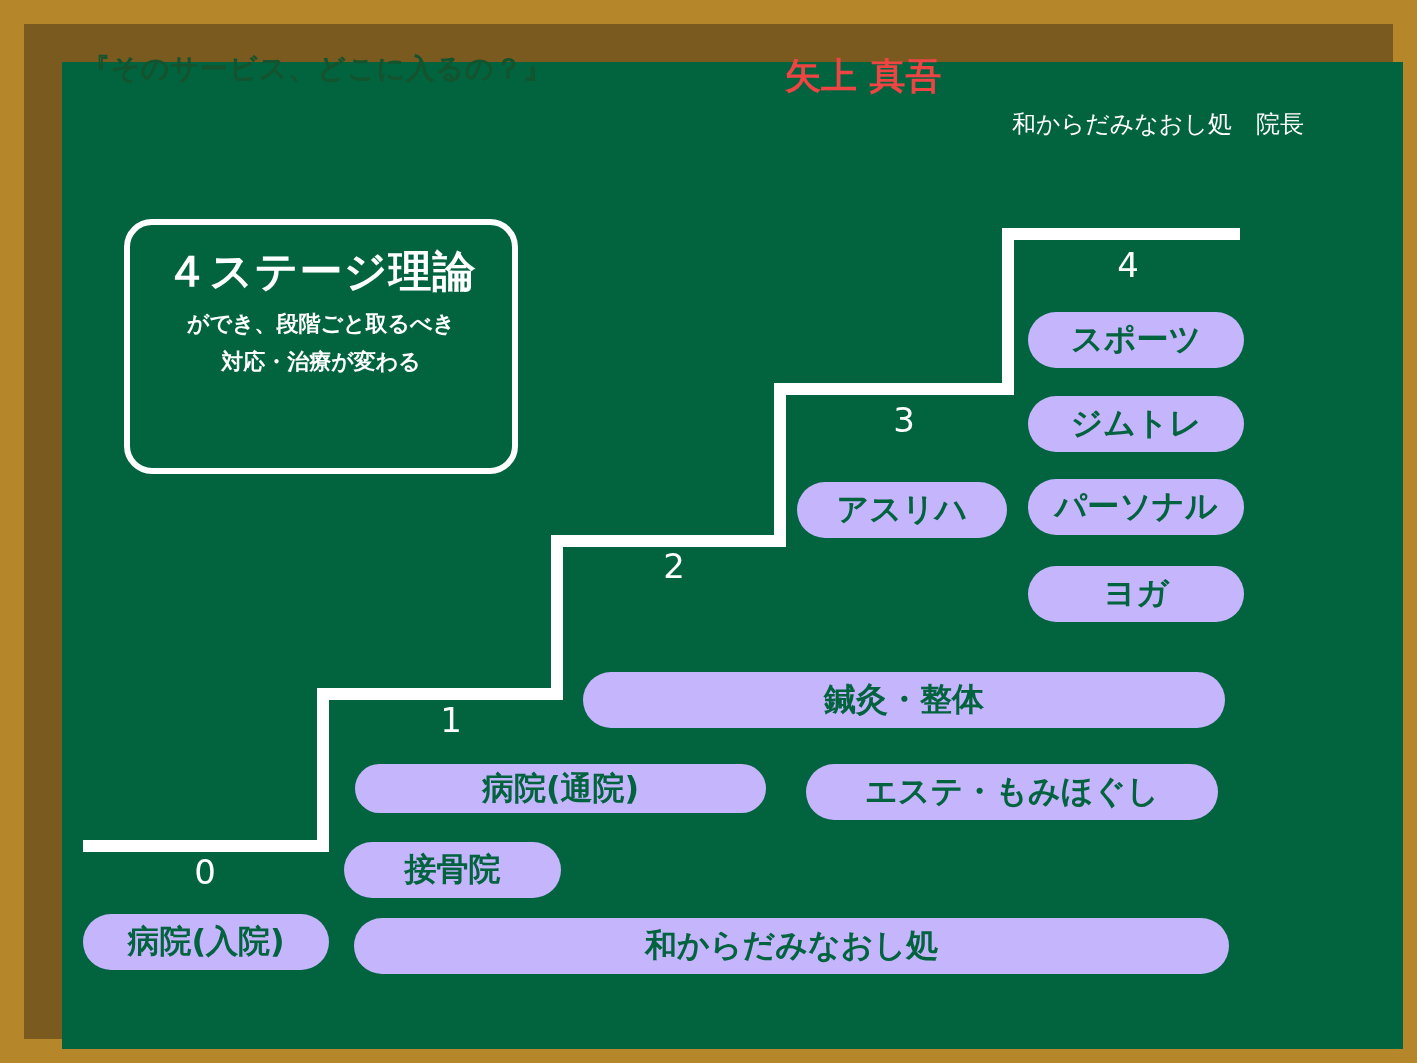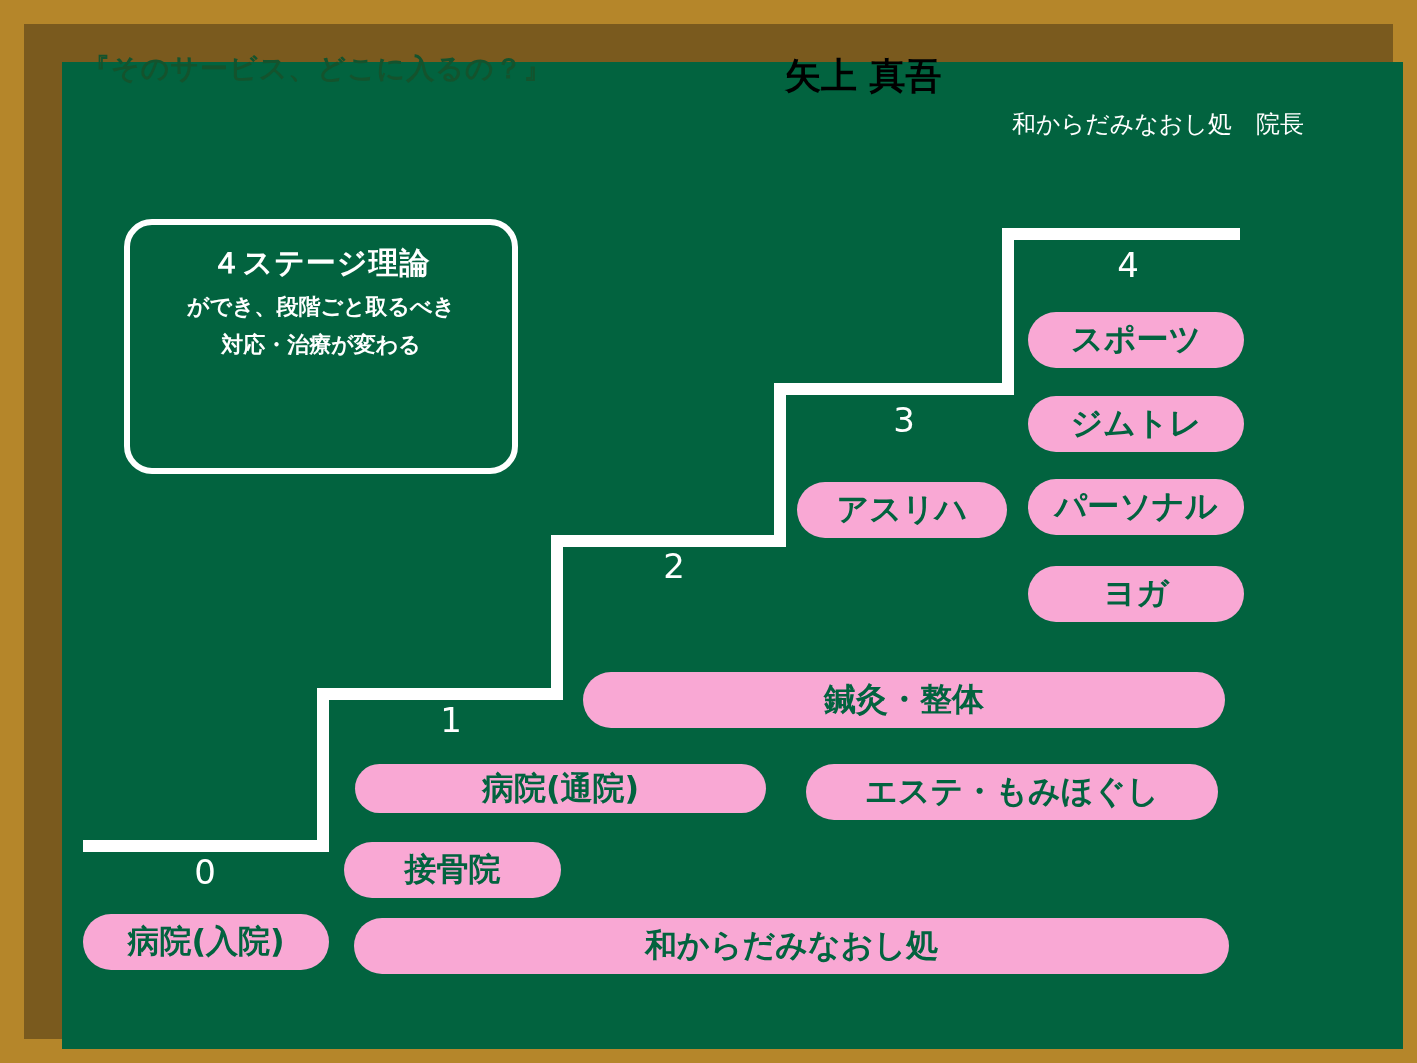--- a/index.html
+++ b/index.html
@@ -1,28 +1,28 @@
 <!DOCTYPE html>
 <html><head>
 <meta charset="utf-8">
 <style>
   html, body { margin: 0; padding: 0; }
   body { width: 1417px; height: 1063px; position: relative; overflow: hidden; font-family: "DejaVu Sans", "Liberation Sans", sans-serif; }
   .frame { position: absolute; left: 0; top: 0; width: 1417px; height: 1063px; background: #B5862A; }
   .frame-inner { position: absolute; left: 24px; top: 24px; width: 1369px; height: 1015px; background: #7A5A1E; }
   .board { position: absolute; left: 38px; top: 38px; width: 1341px; height: 987px; background: #02633F; }
   .title { position: absolute; top: 50px; left: 82px; color: #14532d; font-weight: bold; font-size: 28px; white-space: nowrap; letter-spacing: 1px; }
-  .author { position: absolute; top: 52px; left: 785px; color: #000000; font-weight: bold; font-size: 36px; white-space: nowrap; }
+  .author { position: absolute; top: 52px; left: 785px; color: #ef4444; font-weight: bold; font-size: 36px; white-space: nowrap; }
   .affil { position: absolute; top: 62px; left: 1012px; color: #fff; font-size: 24px; white-space: nowrap; margin-top: 46px; }
   .theory { position: absolute; left: 124px; top: 219px; width: 394px; height: 255px; border: 6px solid #fff; border-radius: 28px; color: #fff; text-align: center; box-sizing: border-box; }
-  .theory-title { font-weight: bold; font-size: 30px; margin-top: 18px; letter-spacing: 1px; }
+  .theory-title { font-weight: bold; font-size: 43px; margin-top: 18px; letter-spacing: 1px; }
   .theory-body { font-weight: bold; font-size: 22px; line-height: 38px; margin-top: 4px; }
   .stairs { position: absolute; left: 0; top: 0; }
   .num { position: absolute; color: #fff; font-size: 34px; width: 60px; text-align: center; }
-  .pill { position: absolute; background: #f9a8d4; color: #02633F; border-radius: 30px; font-weight: bold; font-size: 32px; display: flex; align-items: center; justify-content: center; white-space: nowrap; }
+  .pill { position: absolute; background: #c4b5fd; color: #02633F; border-radius: 30px; font-weight: bold; font-size: 32px; display: flex; align-items: center; justify-content: center; white-space: nowrap; }
 </style>
 </head>
 <body>
 
 <div class="frame">
   <div class="frame-inner">
     <div class="board"></div>
   </div>
 </div>
 

